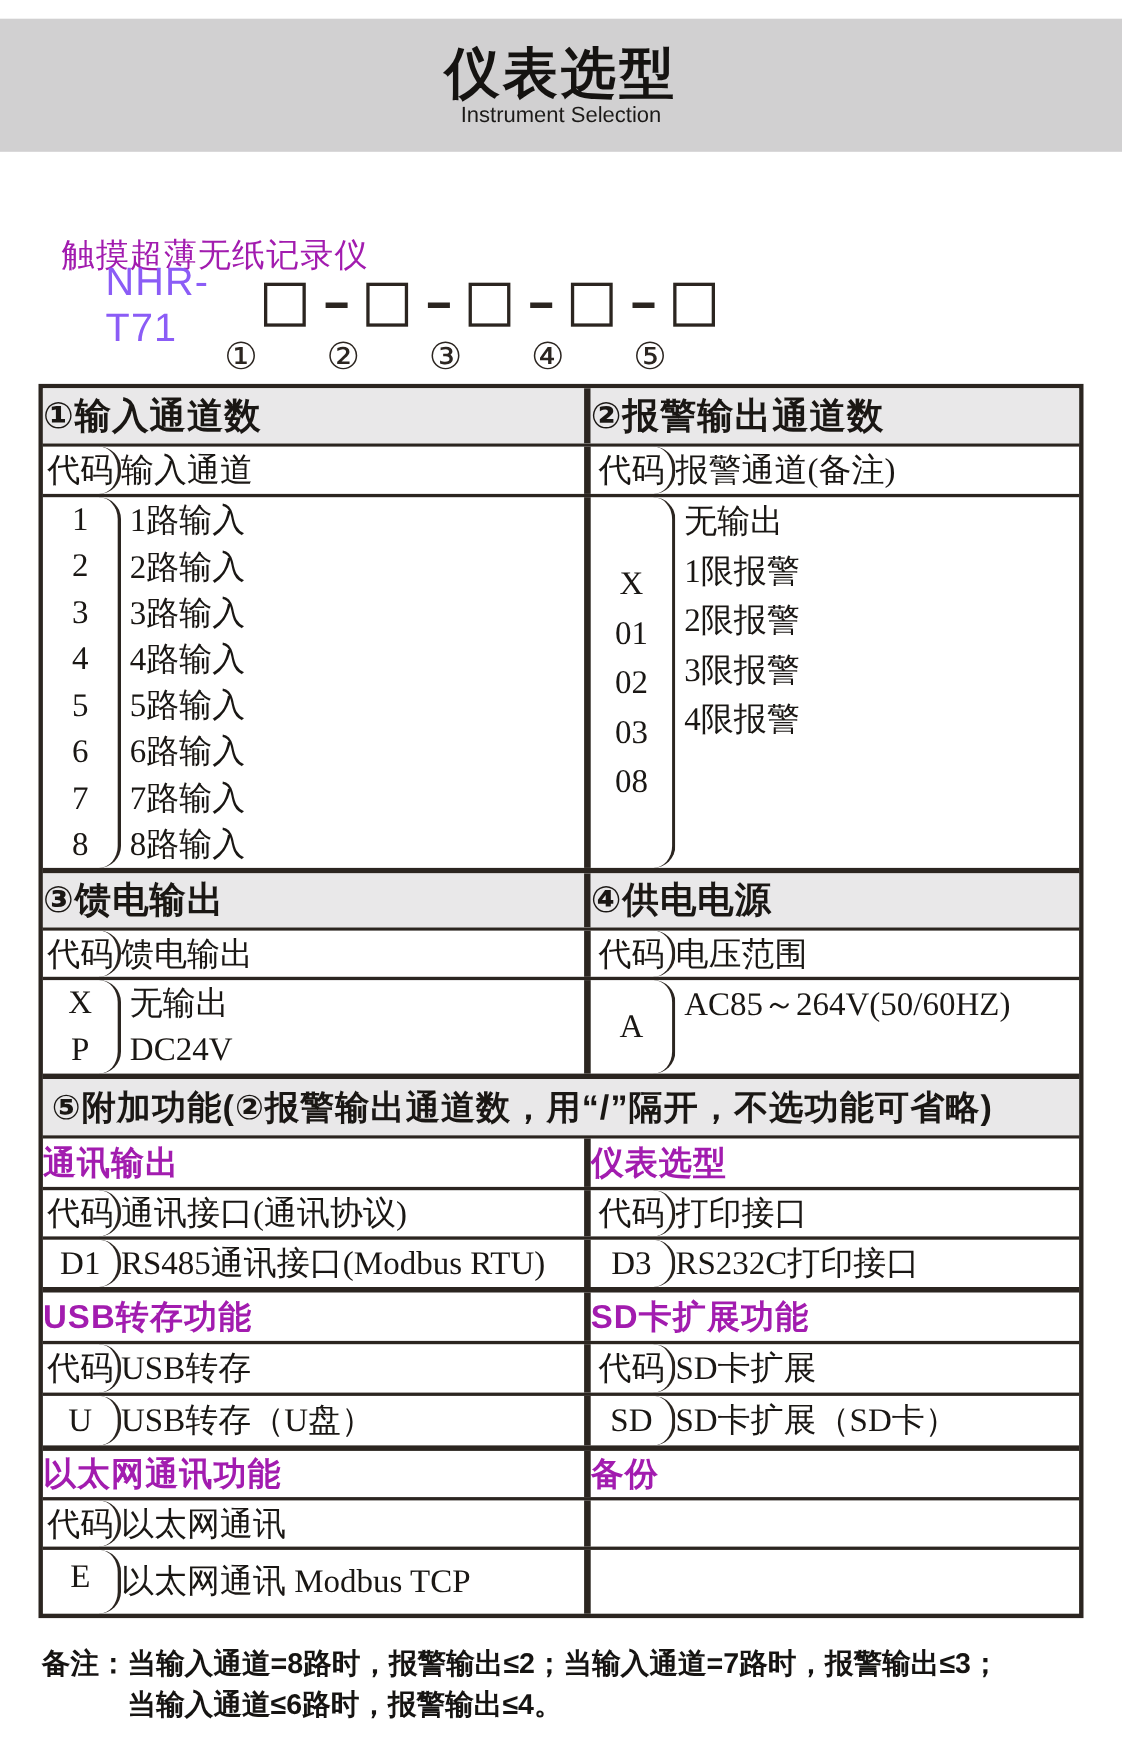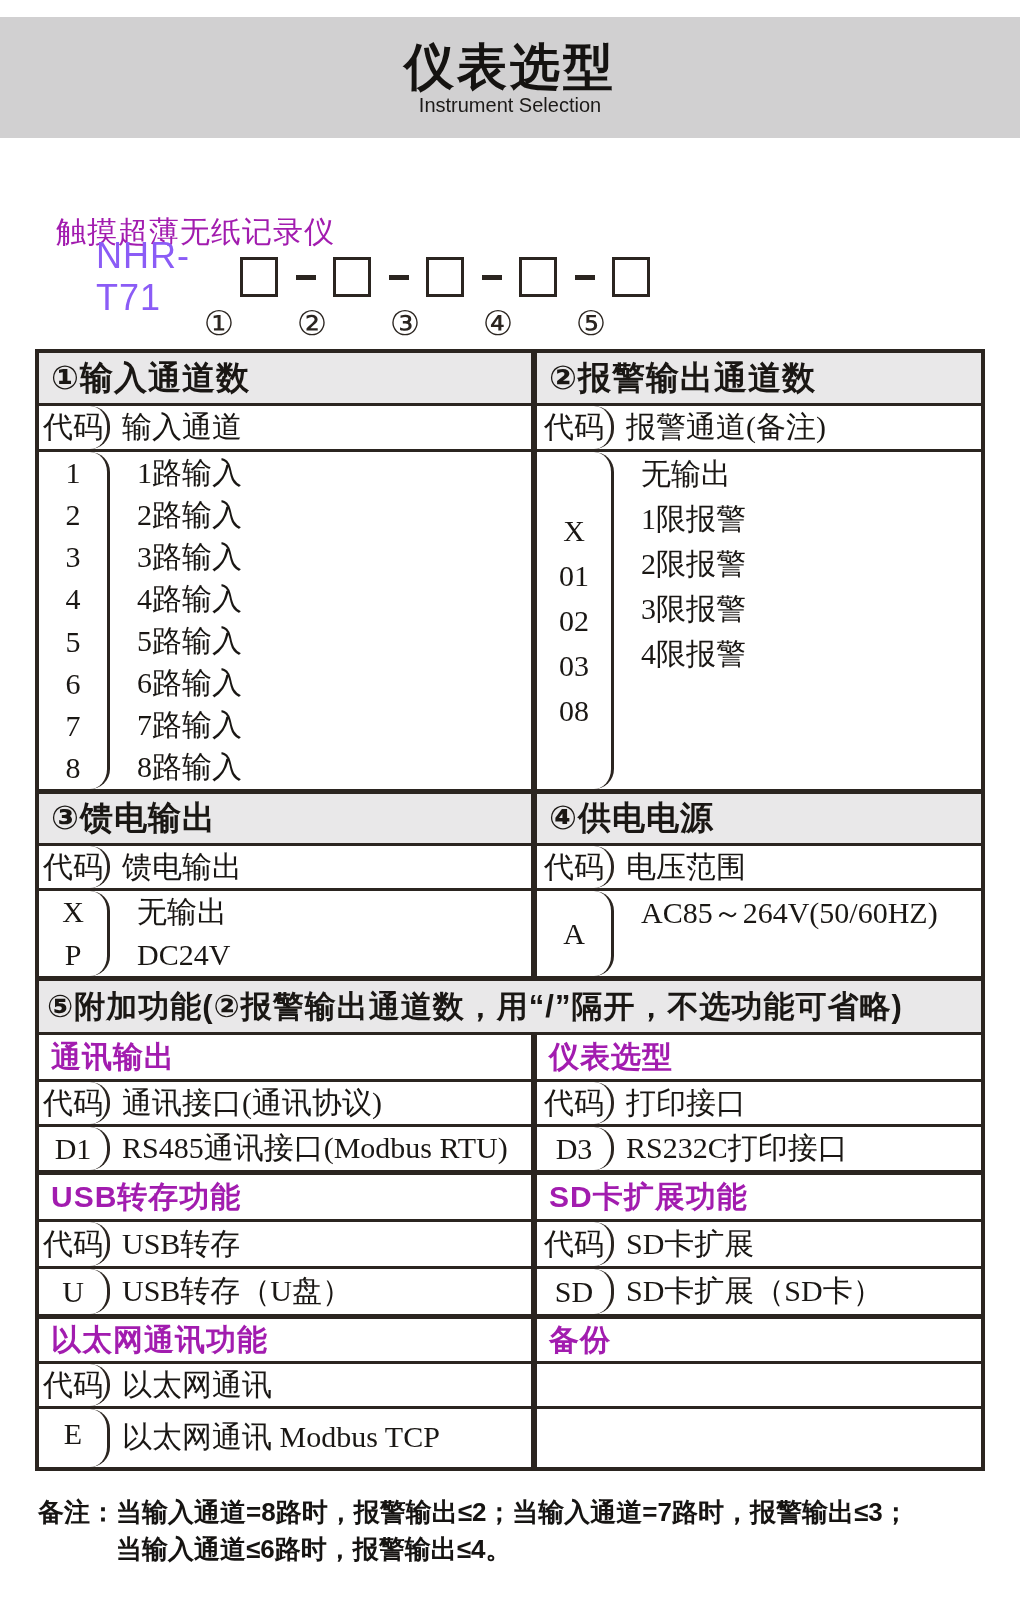--- a/index.html
+++ b/index.html
@@ -27,29 +27,29 @@
              box-sizing:border-box;background:#fff;}
   .band{display:grid;grid-template-columns:71px 427px 77px 367px;box-sizing:border-box;}
   .bb2{border-bottom:3px solid #2b2520;}
   .bb5{border-bottom:5px solid #2b2520;}
   .cell{box-sizing:border-box;display:flex;align-items:center;min-width:0;}
   .code{border-right:3px solid #2b2520;justify-content:center;text-align:center;border-radius:20px;}
   .mid{border-right:6px solid #2b2520;}
   .span-left{grid-column:1/3;}
   .span-right{grid-column:3/5;}
   .full{grid-column:1/5;}
-  .desc{padding-left:12px;}
+  .desc{}
   .gray{background:#e9e8e9;}
   .sec-title{font-size:33px;font-weight:bold;letter-spacing:1px;color:#1a1714;}
   .sub-title{font-size:30px;font-weight:bold;letter-spacing:1px;color:#a21caf;}
   .serif{font-family:"Liberation Serif","DejaVu Serif",serif;font-size:30px;color:#1a1714;}
   .stack{display:flex;flex-direction:column;align-items:stretch;padding:0;}
   .stack .line{flex:1;display:flex;align-items:center;}
   .stack.codes .line{justify-content:center;}
-  .stack.descs .line{padding-left:27px;}
+  .stack.descs .line{padding-left:8px;}
   .toprow{align-items:flex-start;}
   .toprow .line{flex:none;height:45px;display:flex;align-items:center;}
 
   .h1{height:53px}.h2{height:46px}.h3{height:342px}.h4{height:52px}.h5{height:45px}
   .h6{height:90px}.h7{height:54px}.h8{height:47px}.h9{height:45px}.h10{height:48px}
   .h11{height:47px}.h12{height:47px}.h13{height:50px}.h14{height:45px}.h15{height:45px}.h16{height:58px}
 
   
   .note{position:absolute;left:38px;top:1494px;width:950px;display:flex;
         font-size:26px;font-weight:bold;line-height:37px;color:#161412;}

